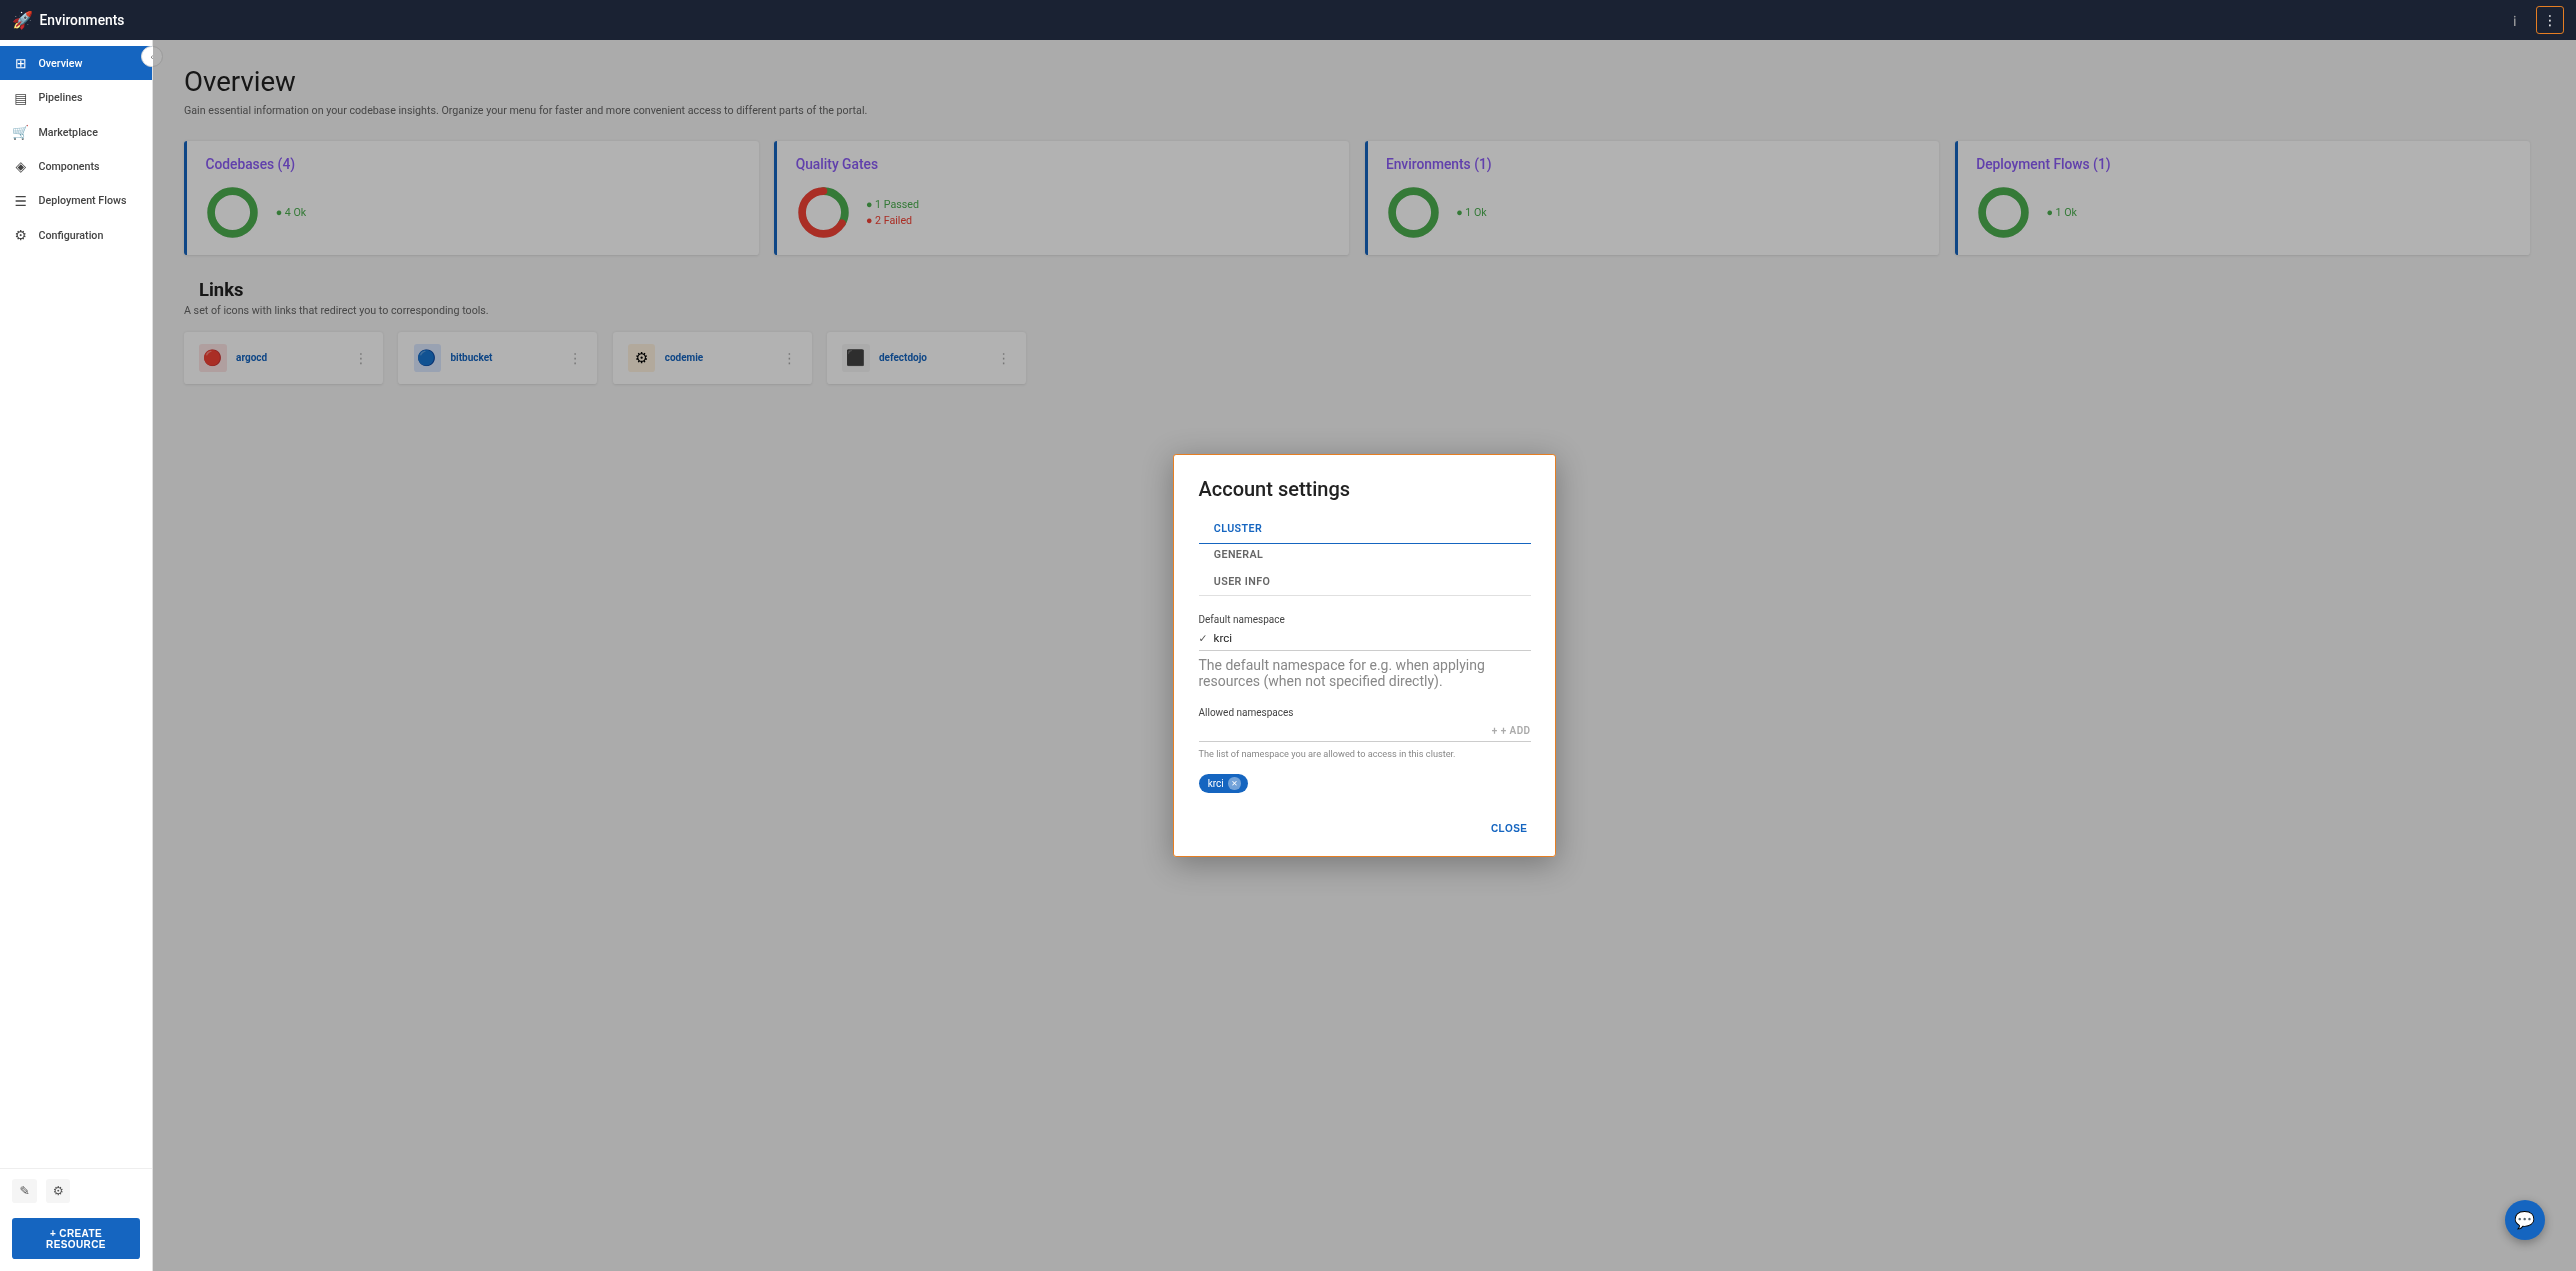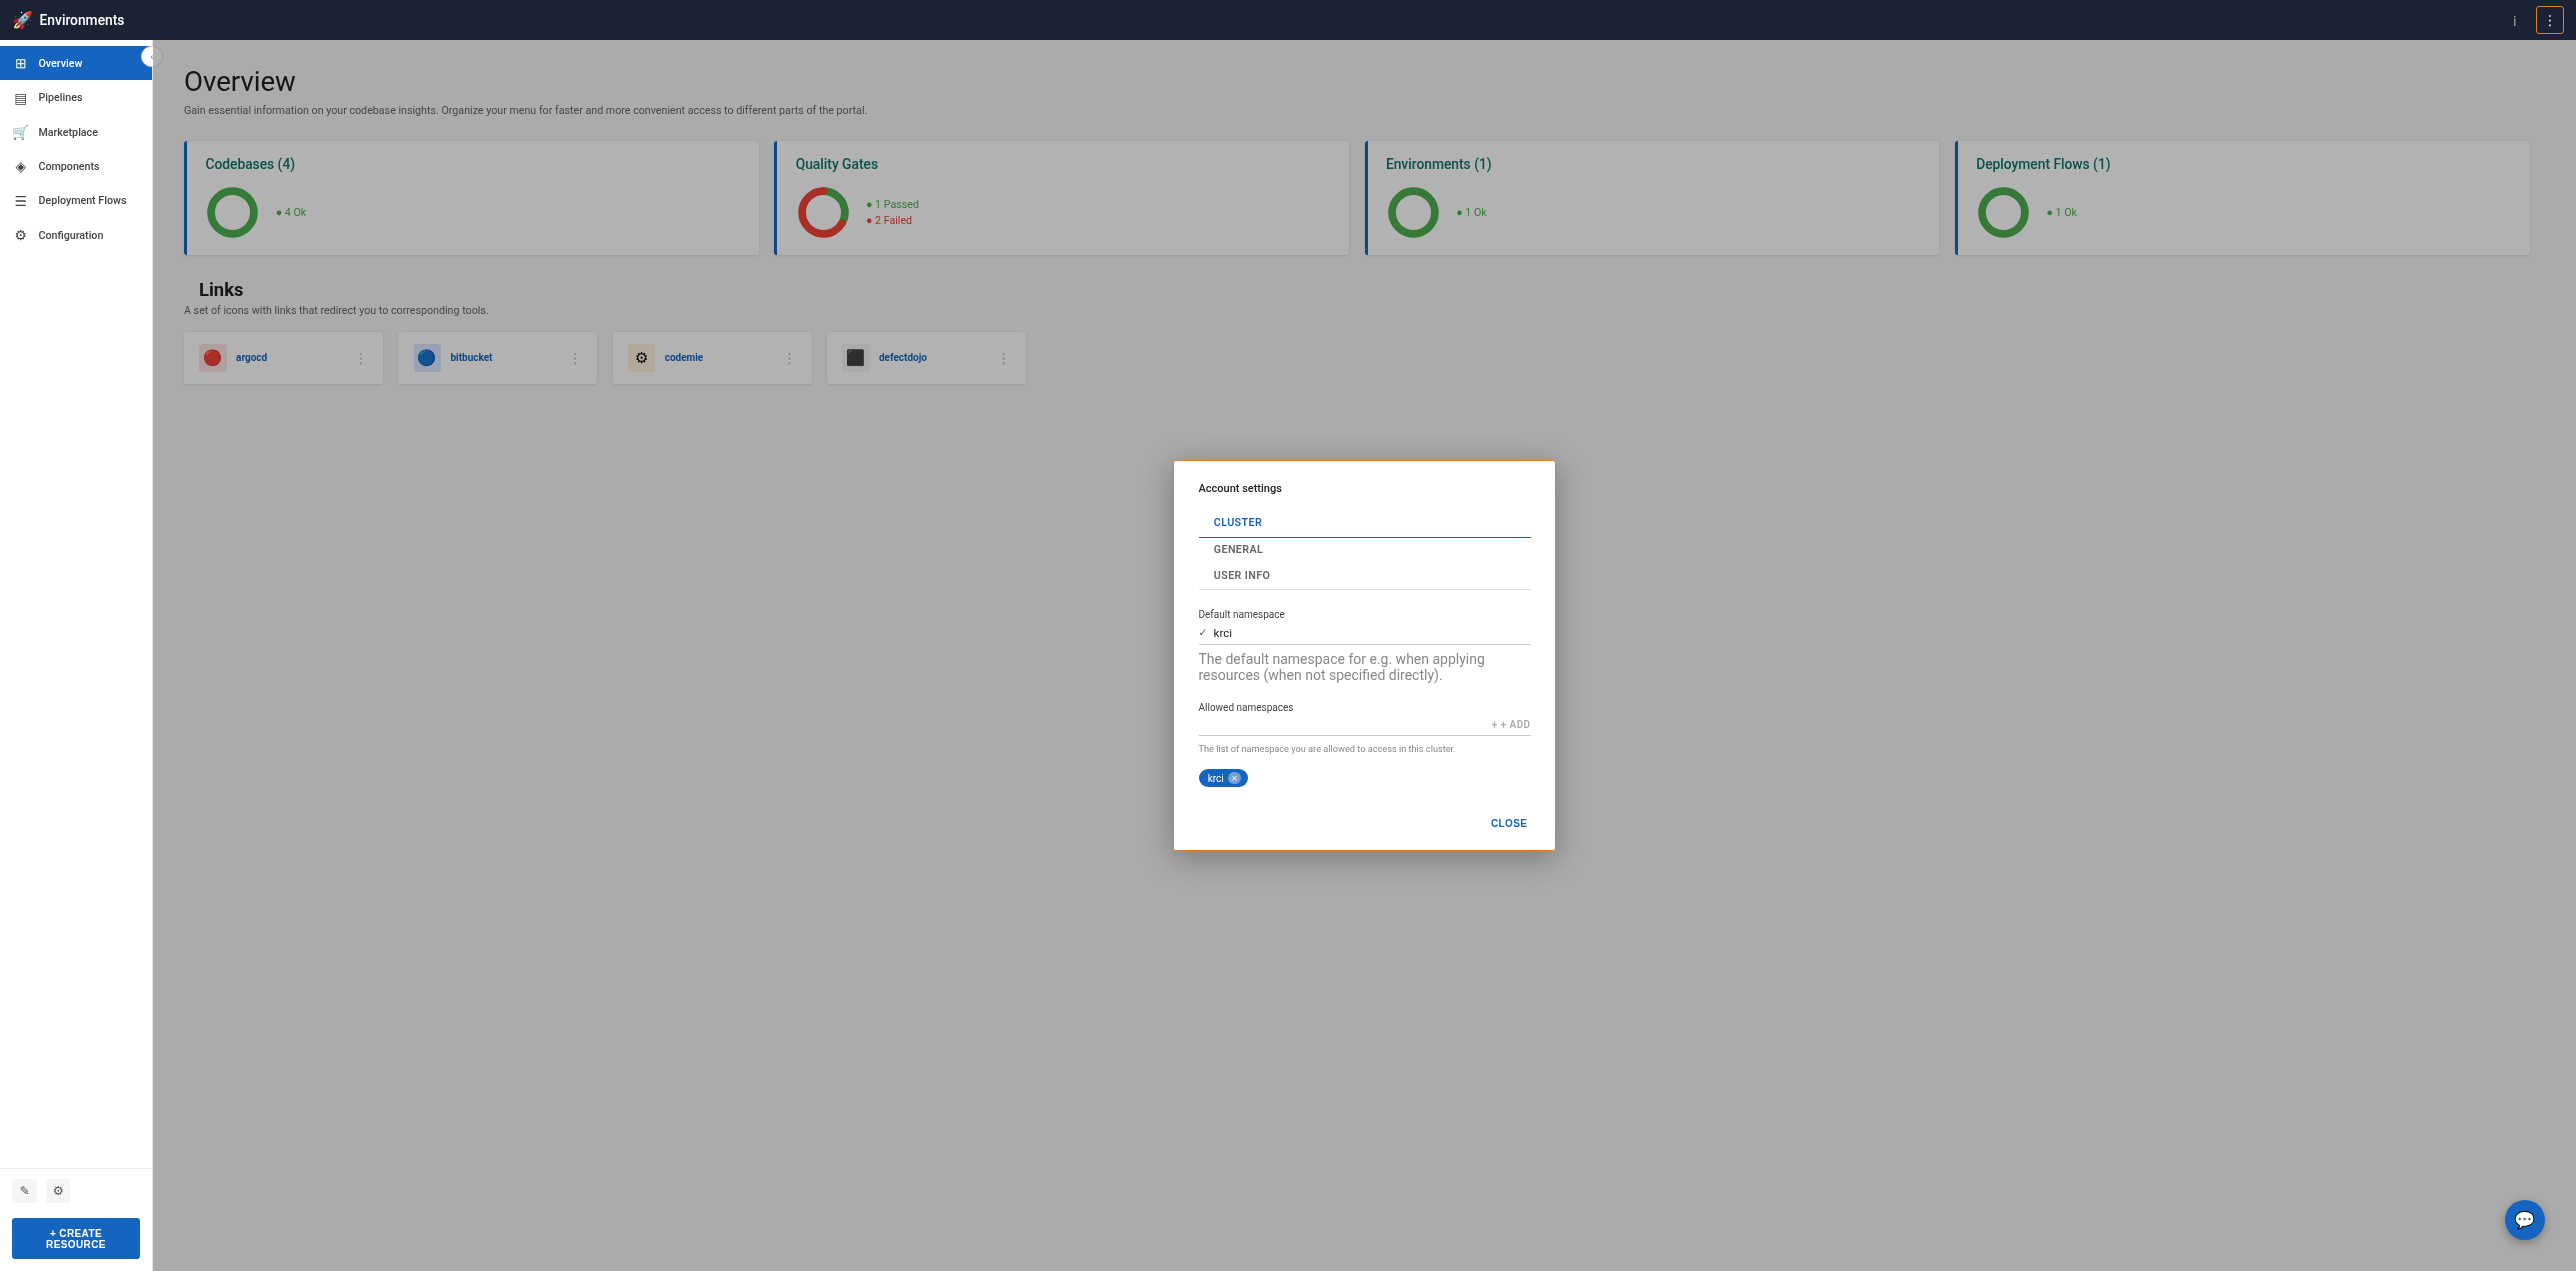--- a/index.html
+++ b/index.html
@@ -170,21 +170,21 @@
       background: #fff;
       border-radius: 3.1px;
       padding: 15.3px 18.4px;
       border-left: 3.1px solid #1565c0;
       box-shadow: 0 0.8px 2.3px rgba(0,0,0,0.1);
       margin-right: 15.3px;
     }
     .card-title {
       font-size: 13.8px;
       font-weight: 500;
-      color: #0f766e;
+      color: #8b5cf6;
       margin-bottom: 12.3px;
     }
     .card-content {
       display: flex;
       align-items: center;
       gap: 15.3px;
     }
     .card-stats {
       display: flex;
       flex-direction: column;
@@ -276,21 +276,21 @@
     .modal {
       background: #fff;
       border-radius: 3.1px;
       width: 383px;
       box-shadow: 0 6.1px 31px rgba(0,0,0,0.3);
       border: 1.5px solid #e67e22;
       padding: 21.4px 24.5px 15.3px;
       position: relative;
     }
     .modal-title {
-      font-size: 11px;
+      font-size: 20px;
       font-weight: 500;
       color: #222;
       margin-bottom: 15.3px;
     }
     .modal-tabs {
       display: flex;
       gap: 0;
       border-bottom: 1.5px solid #e0e0e0;
       margin-bottom: 18.4px;
       flex-direction: column;

